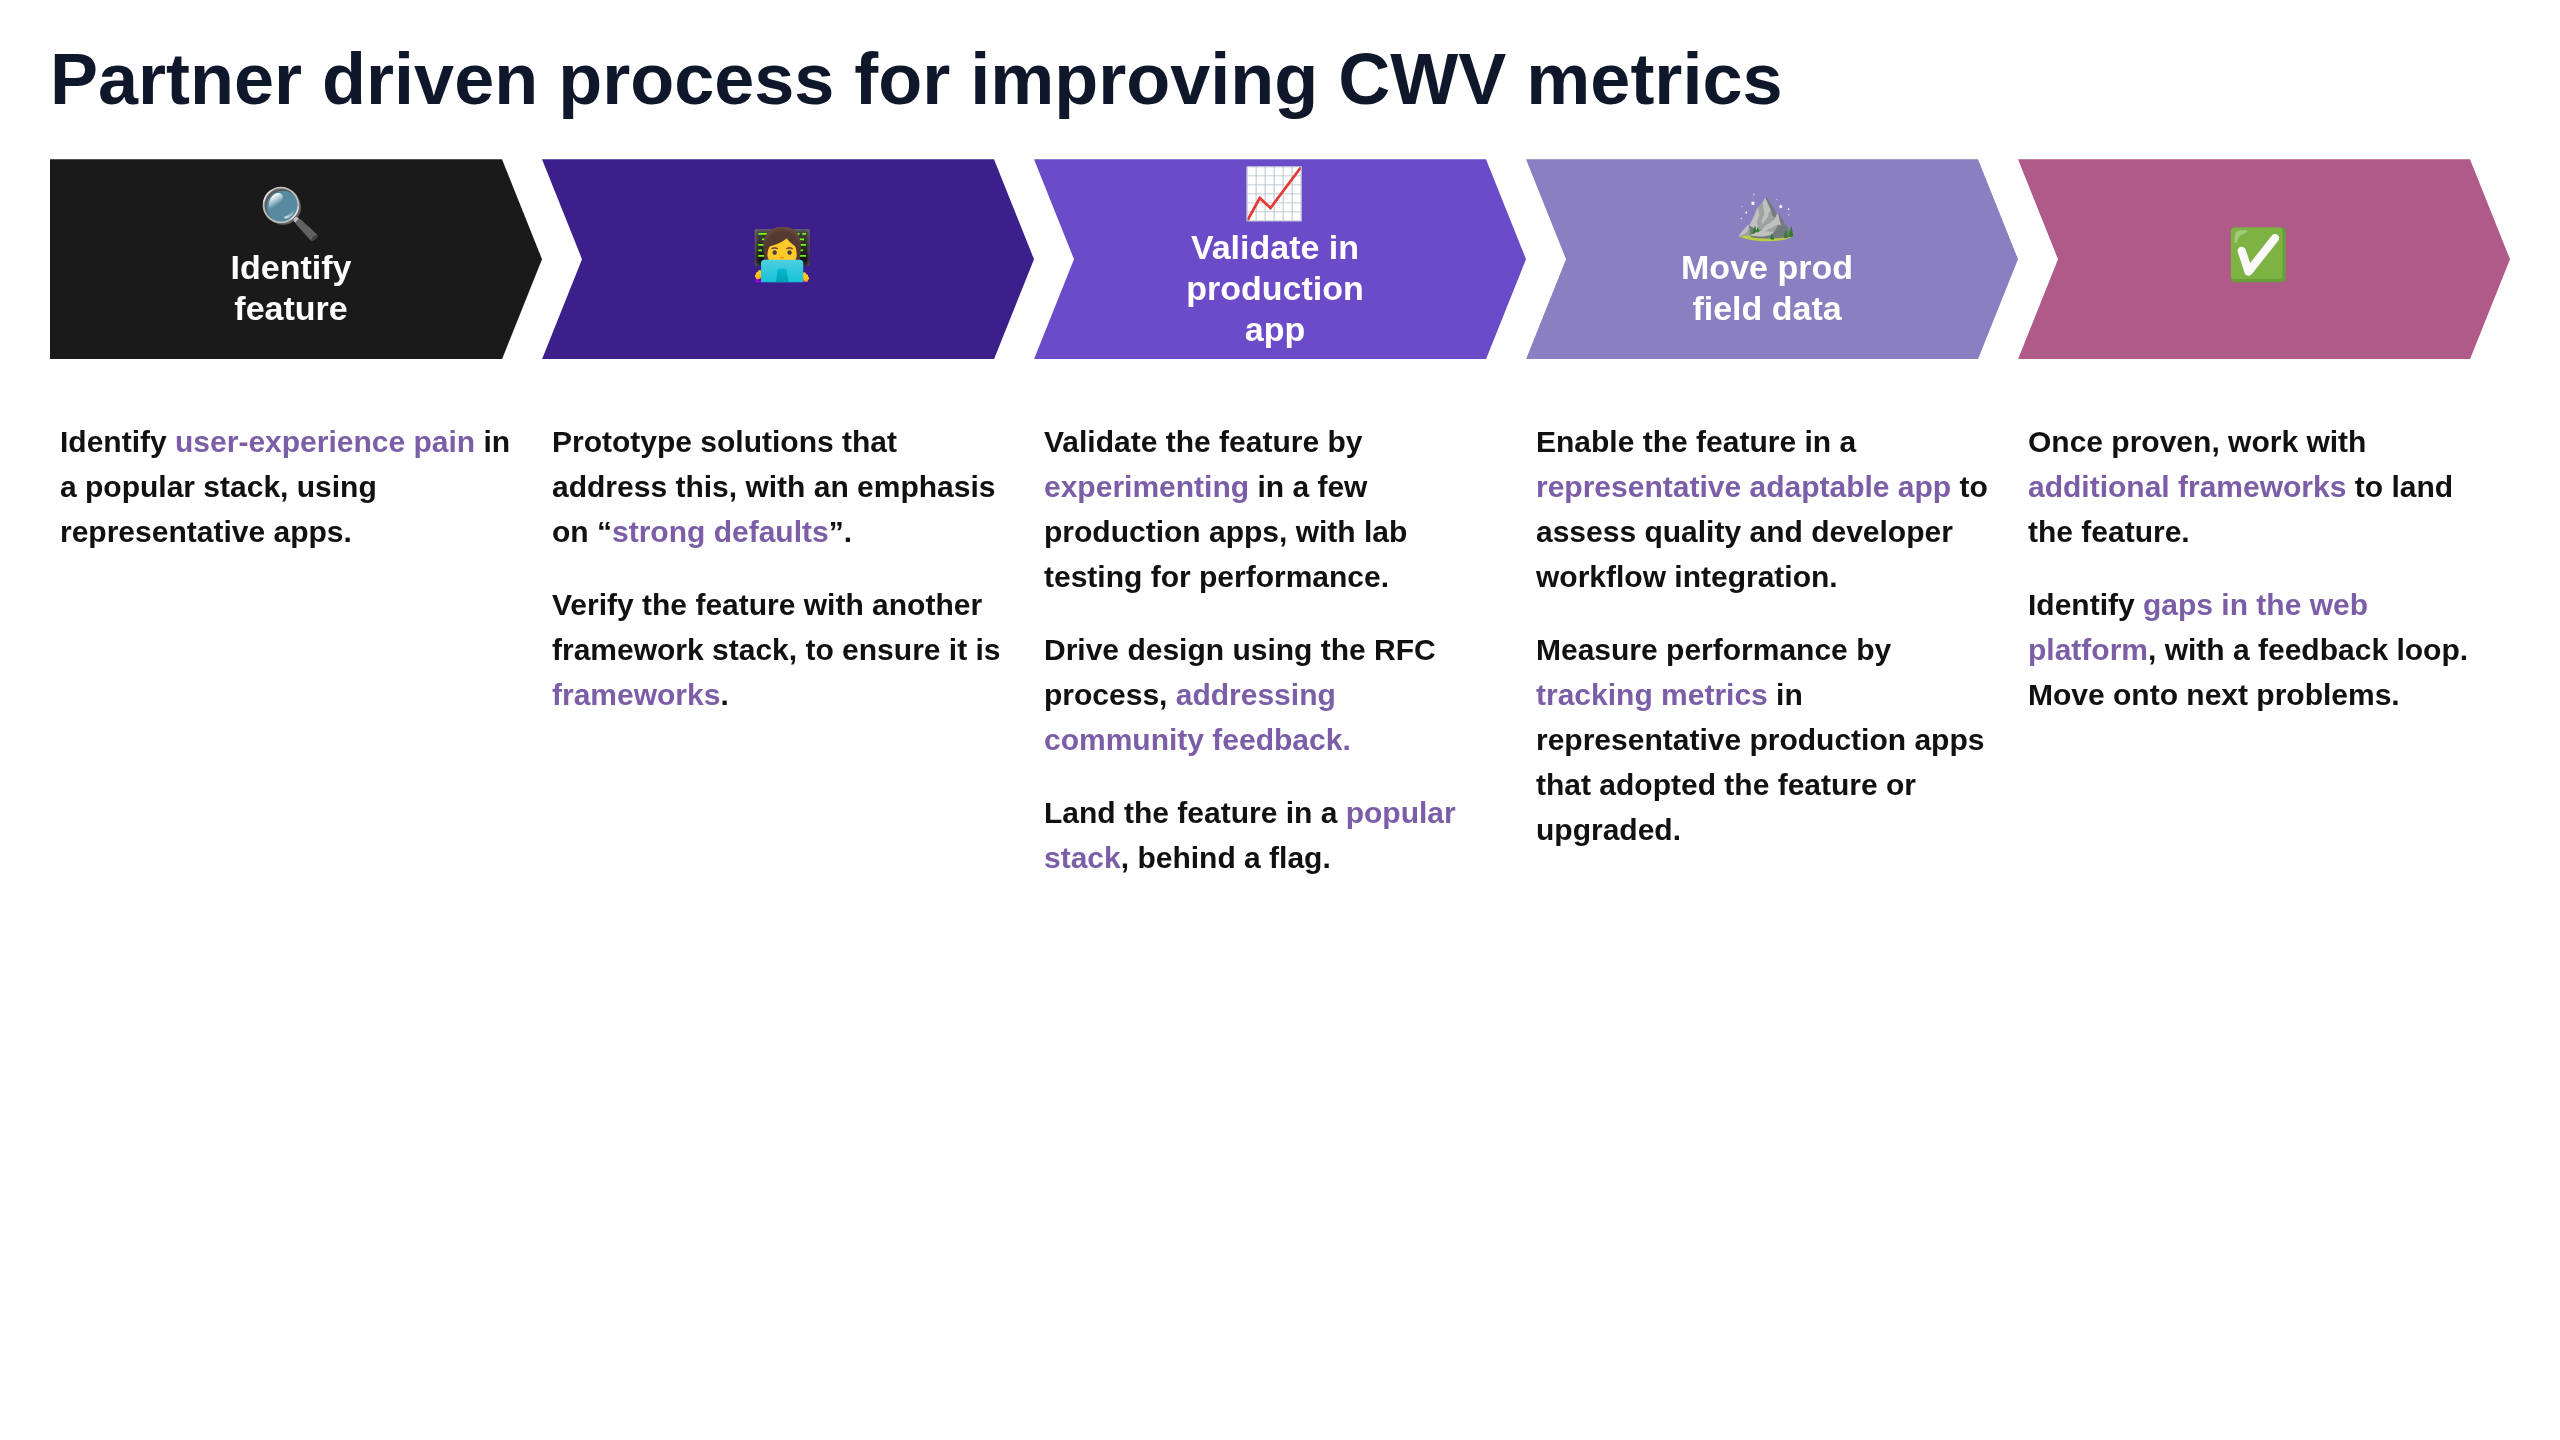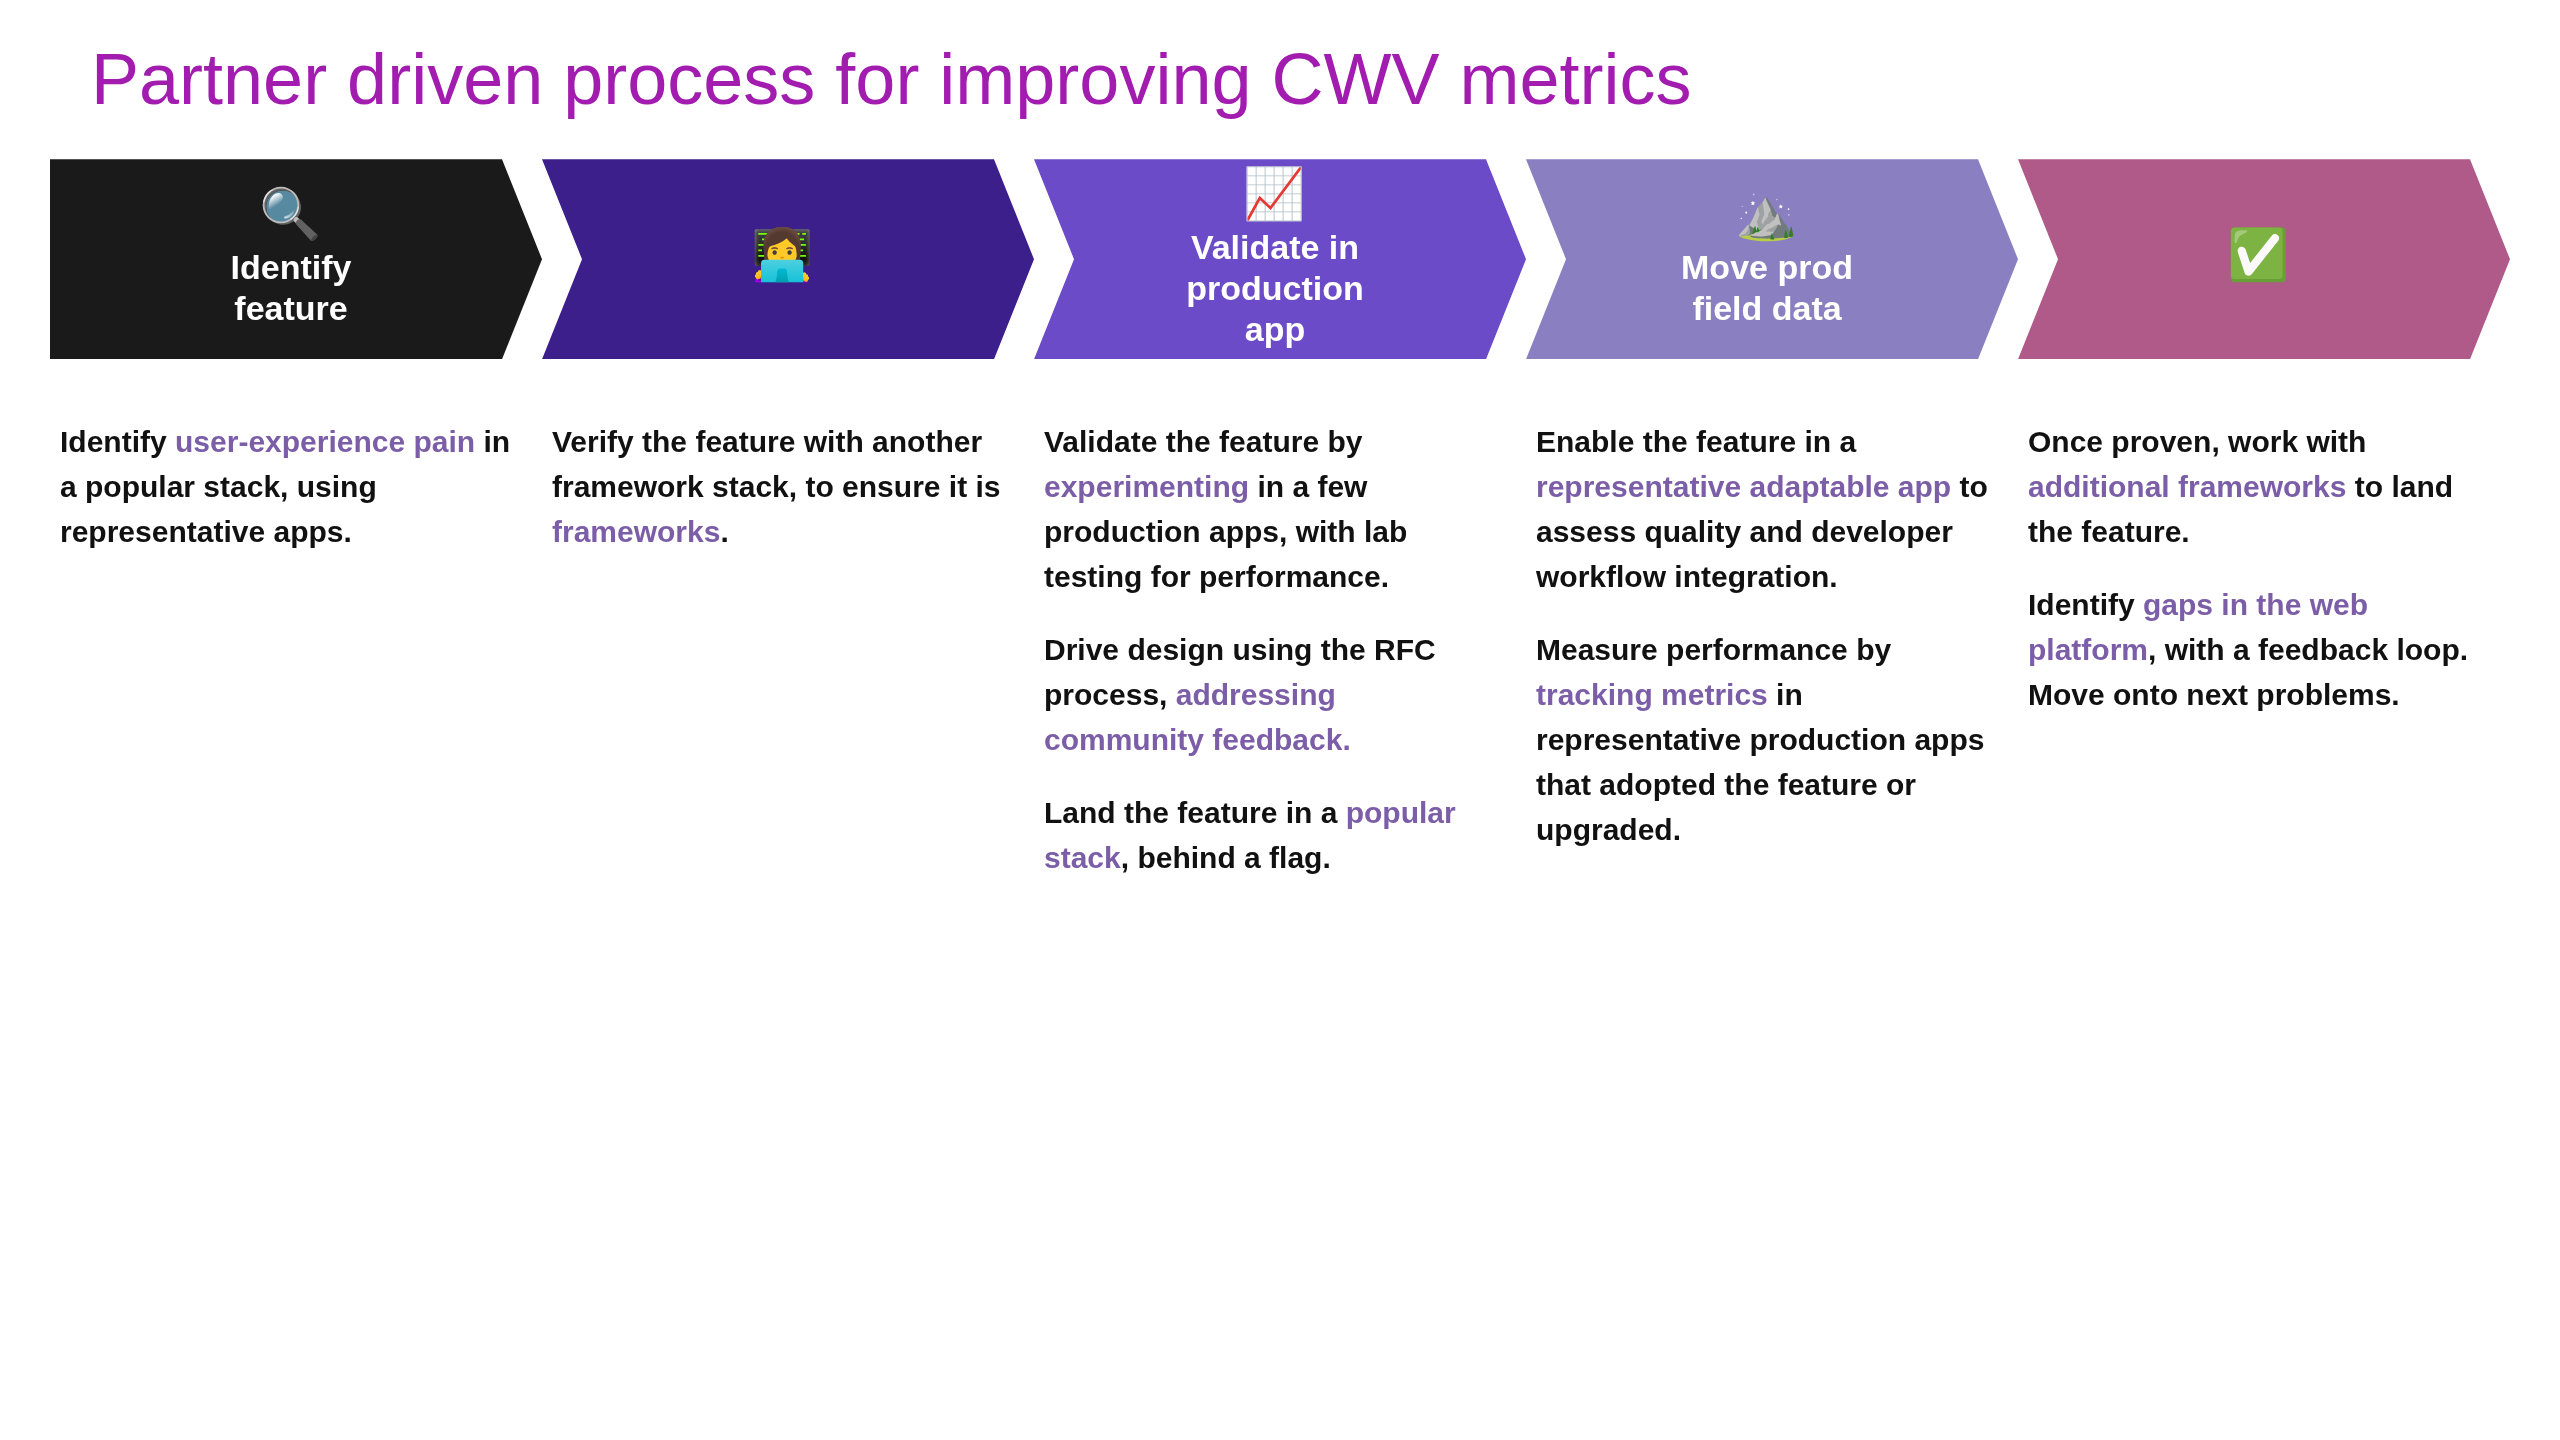--- a/index.html
+++ b/index.html
@@ -5,25 +5,24 @@
     * { box-sizing: border-box; margin: 0; padding: 0; }
     body {
       font-family: 'Arial', sans-serif;
       background: #fff;
       padding: 40px 50px;
       width: 2560px;
       min-height: 1440px;
     }
     h1 {
       font-size: 72px;
-      font-weight: 400;
-      color: #a21caf;
+      font-weight: 700;
+      color: #0f172a;
       margin-bottom: 40px;
       line-height: 1.1;
-      margin-left: 41px;
     }
     .arrows-row {
       display: flex;
       align-items: stretch;
       margin-bottom: 50px;
       height: 200px;
     }
     .arrow {
       position: relative;
       display: flex;
@@ -105,20 +104,21 @@
     <div class="arrow arrow-5" style="background: rgb(176, 90, 138);">
       <div class="arrow-icon">✅</div>
     </div>
   </div>
 
 <div class="content-row">
 <div class="content-col">
       <p>Identify <span class="link">user-experience pain</span> in a popular stack, using representative apps.</p>
     </div>
     <div class="content-col">
+      <p>Prototype solutions that address this, with an emphasis on “<span class="link">strong defaults</span>”.</p>
       <p>Verify the feature with another framework stack, to ensure it is <span class="link">frameworks</span>.</p>
     </div>
     <div class="content-col">
       <p>Validate the feature by <span class="link">experimenting</span> in a few production apps, with lab testing for performance.</p>
       <p>Drive design using the RFC process, <span class="link">addressing community feedback.</span></p>
       <p>Land the feature in a <span class="link">popular stack</span>, behind a flag.</p>
     </div>
     <div class="content-col">
       <p>Enable the feature in a <span class="link">representative adaptable app</span> to assess quality and developer workflow integration.</p>
       <p>Measure performance by <span class="link">tracking metrics</span> in representative production apps that adopted the feature or upgraded.</p>

